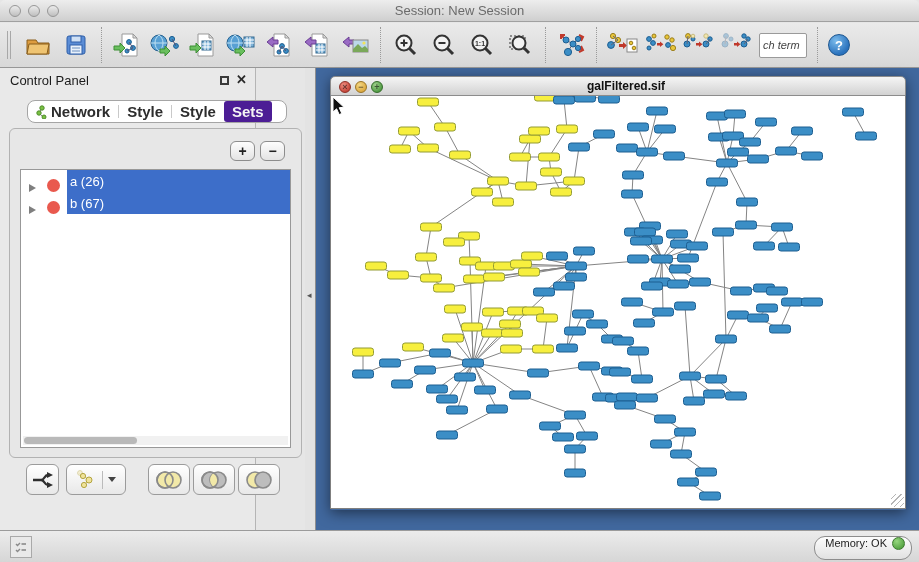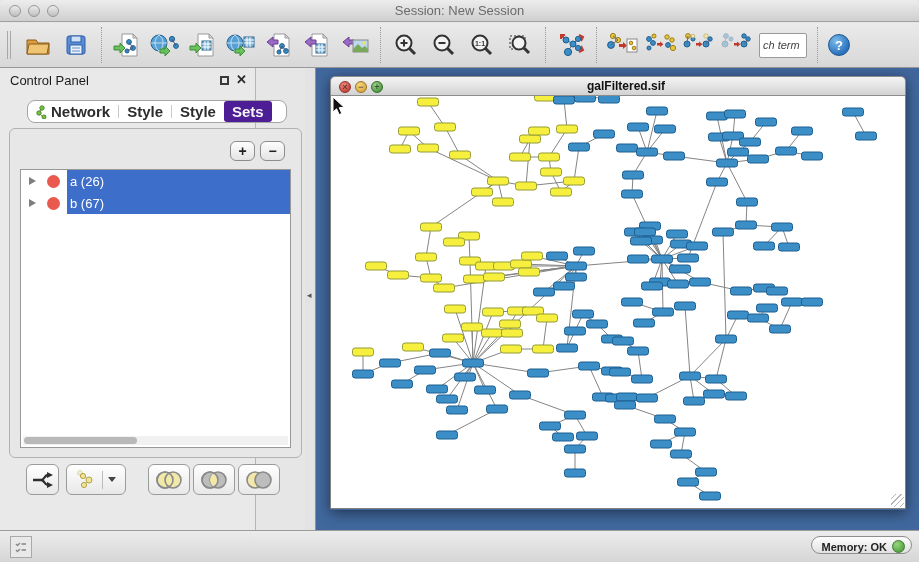--- a/index.html
+++ b/index.html
@@ -43,21 +43,21 @@
   .cp-tab.active { background:#4c1d95; color:#f4f4f4; border-radius:3px; }
   .cp-box { position:absolute; top:60px; left:9px; width:293px; height:330px;
     border:1px solid #b2b2b2; border-radius:6px; background:#e7e7e7; }
   .pm-btn { position:absolute; top:12px; width:25px; height:20px; border:1px solid #8d8d8d; border-radius:6px;
     background:linear-gradient(#fdfdfd,#e4e4e4); font-size:14px; font-weight:bold; color:#222;
     display:flex; align-items:center; justify-content:center; line-height:1; }
   .pm-plus { right:46px; }
   .pm-minus { right:16px; }
   .set-list { position:absolute; top:40px; left:10px; width:271px; height:279px;
     background:#fff; border:1px solid #989898; }
-  .set-row { height:22px; display:flex; align-items:center; }
+  .set-row { height:22px; display:flex; align-items:flex-end; }
   .row-expander { width:0; height:0; border-left:7px solid #7f7f7f; border-top:4.5px solid transparent; border-bottom:4.5px solid transparent; margin-left:8px; }
   .row-dot { width:13px; height:13px; border-radius:50%; background:#e9594e; margin-left:11px; }
   .row-label { flex:1; height:22px; margin-left:7px; background:#3d6ec9; color:#fff;
     font-size:13px; display:flex; align-items:center; padding-left:3px; }
   .hscroll { position:absolute; left:2px; right:2px; bottom:2px; height:9px; background:#f1f1f1; }
   .hthumb { position:absolute; left:1px; top:1px; width:113px; height:7px; border-radius:4px; background:#b9b9b9; }
   .cp-bottom-btn { position:absolute; top:396px; height:31px; border:1px solid #9b9b9b; border-radius:6px;
     background:linear-gradient(#ffffff,#e8e8e8); display:flex; align-items:center; justify-content:center; }
   .btn-split { left:26px; width:33px; }
   .btn-create { left:66px; width:60px; }
@@ -88,23 +88,23 @@
   .net-content svg { position:absolute; inset:0; }
   .resize-grip { position:absolute; right:1px; bottom:1px; width:13px; height:13px;
     background:repeating-linear-gradient(135deg, transparent 0 3px, #b5b5b5 3px 4px); }
   .mouse-cursor { position:absolute; left:394px; top:226px; pointer-events:none; }
 
   
   .statusbar { position:absolute; bottom:0; left:0; right:0; height:32px;
     background:linear-gradient(#ececec,#d6d6d6); border-top:1px solid #9b9b9b; }
   .cfg-btn { position:absolute; left:10px; top:5px; width:22px; height:22px;
     border:1px solid #a9a9a9; background:#e9e9e9; display:flex; align-items:center; justify-content:center; }
-  .memory-btn { position:absolute; right:7px; top:5px; height:18px; padding:0 6px 0 10px;
+  .memory-btn { position:absolute; right:7px; top:5px; height:24px; padding:0 6px 0 10px;
     border:1px solid #8d8d8d; border-radius:11px; background:linear-gradient(#fdfdfd,#e1e1e1);
-    display:flex; align-items:flex-end; gap:5px; font-size:11px; color:#222;font-weight:bold; }
+    display:flex; align-items:flex-start; gap:5px; font-size:11px; color:#222; }
   .mem-dot { width:13px; height:13px; border-radius:50%;
     background:radial-gradient(circle at 35% 30%,#97d77f,#55a443 75%); border:1px solid #3c7a2e; }
 </style>
 </head>
 <body>
 
 <div id="app">
 
   <div class="titlebar">
     <div class="traffic">

